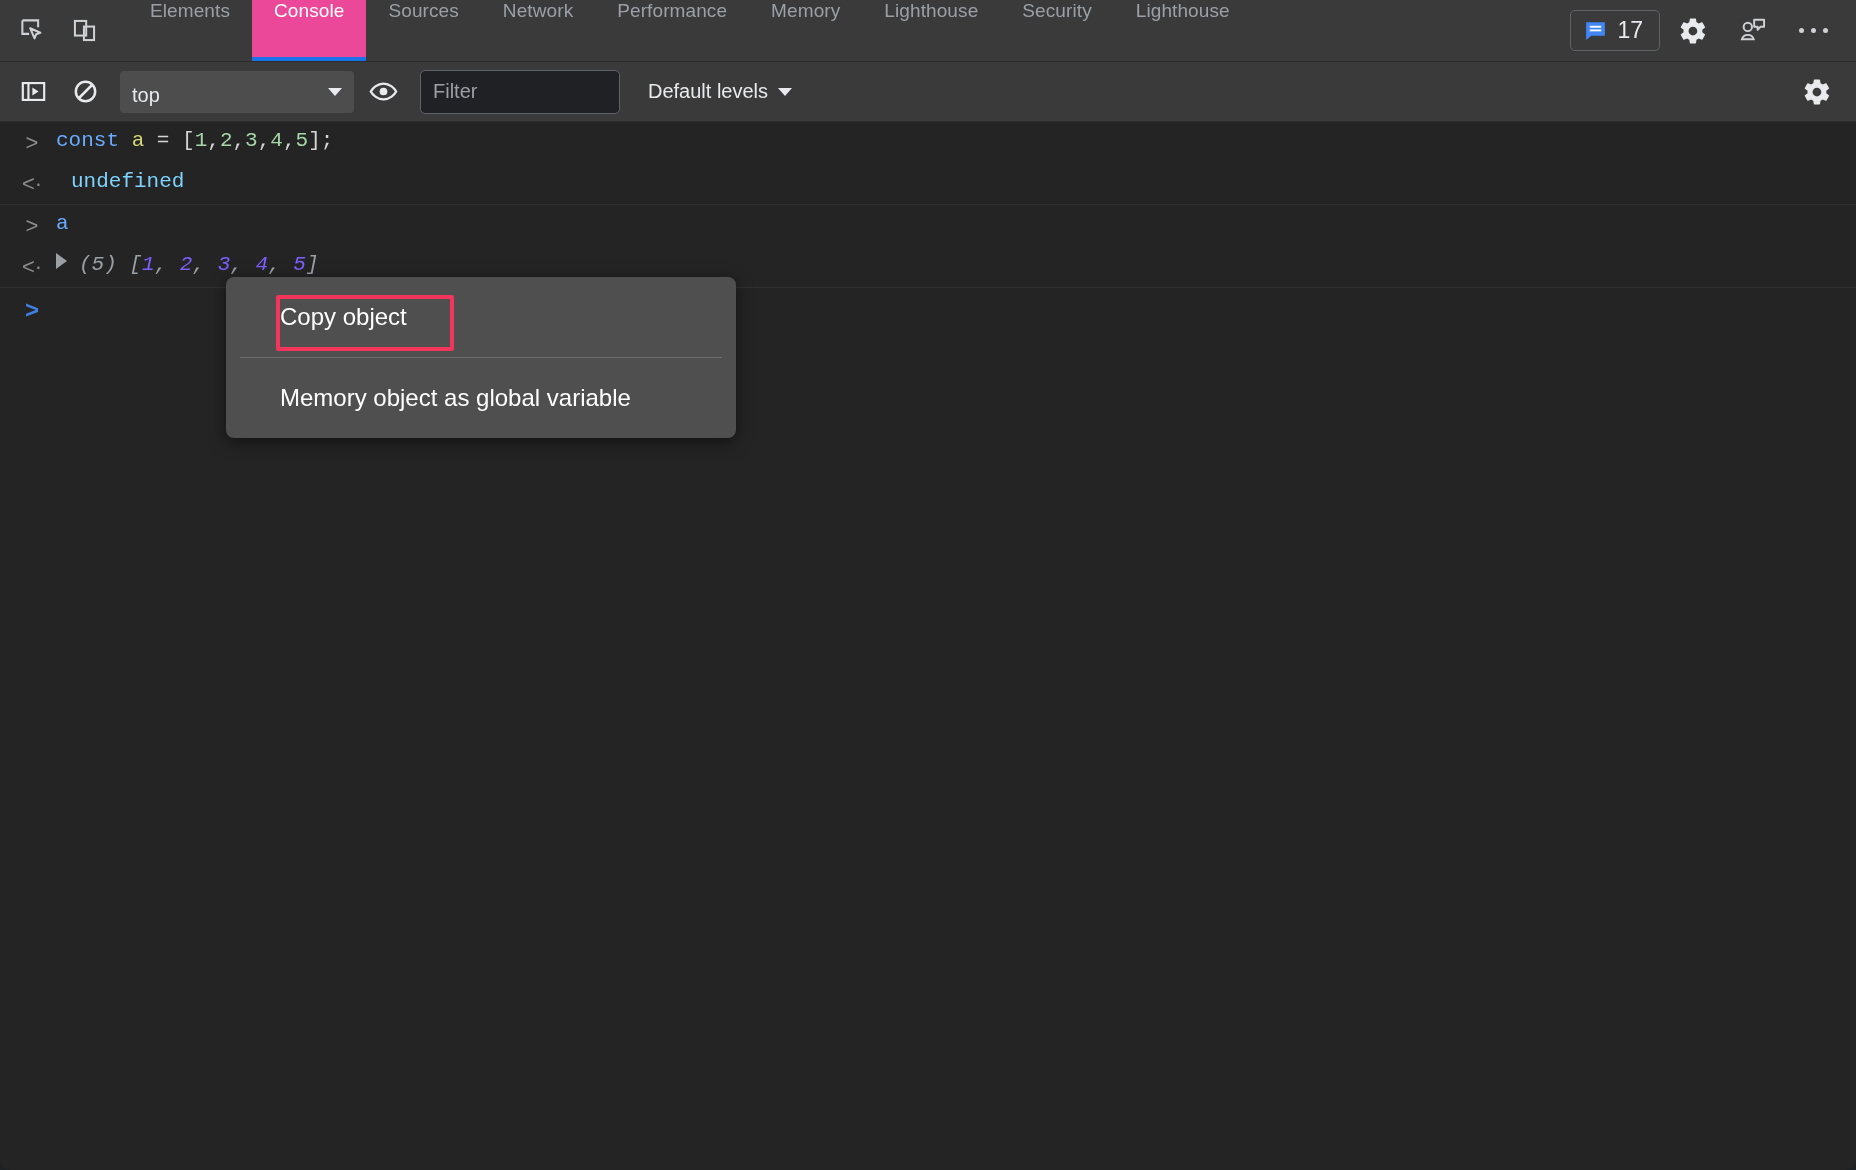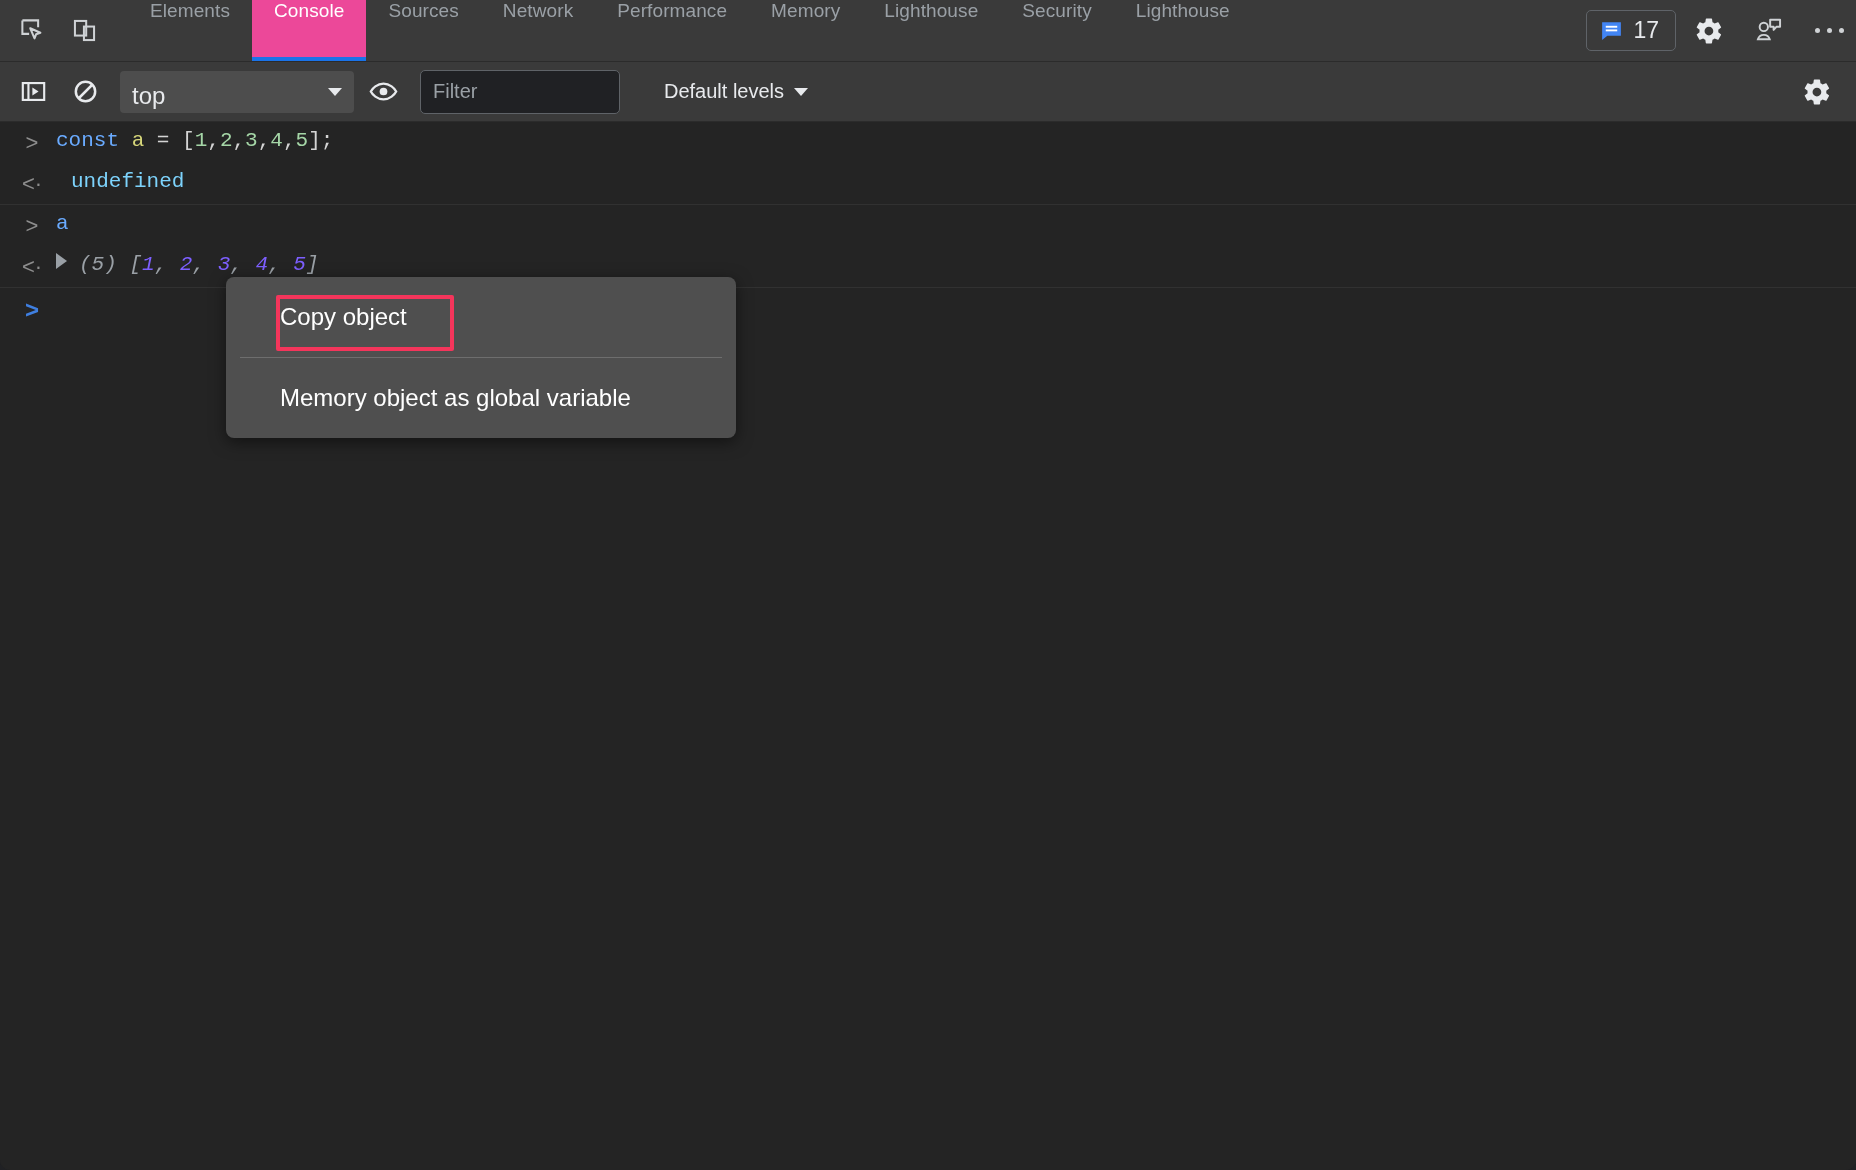--- a/index.html
+++ b/index.html
@@ -66,20 +66,21 @@
     position: absolute;
     left: 0; right: 0; bottom: 0;
     height: 4px;
     background: #1a73e8;
   }
 
   .tabbar-right {
     margin-left: auto;
     display: flex;
     align-items: center;
+    padding-right: 16px;
     gap: 6px;
   }
 
   #issues-badge {
     display: flex;
     align-items: center;
     gap: 9px;
     border: 1px solid #5f6368;
     border-radius: 5px;
     padding: 6px 16px 6px 12px;
@@ -136,21 +137,21 @@
     height: 42px;
     background: #4d4d4d;
     border-radius: 4px;
     display: flex;
     align-items: center;
     padding: 0 12px;
     margin-left: 6px;
     cursor: pointer;
   }
   #context-select .ctx-label {
-    font-size: 24px;
+    font-size: 20px;
     color: #e8eaed;
     margin-top: 8px;
   }
   #context-select .caret {
     margin-left: auto;
     width: 0; height: 0;
     border-left: 7px solid transparent;
     border-right: 7px solid transparent;
     border-top: 8px solid #e8eaed;
   }
@@ -167,21 +168,21 @@
     padding: 0 12px;
     margin-left: 8px;
     outline: none;
   }
   #filter-input::placeholder { color: #9aa0a6; }
 
   #levels-select {
     display: flex;
     align-items: center;
     gap: 10px;
-    margin-left: 34px;
+    margin-left: 18px;
     cursor: pointer;
     padding: 6px 4px;
   }
   #levels-select .lv-label {
     font-size: 20px;
     color: #e8eaed;
   }
   #levels-select .caret {
     width: 0; height: 0;
     border-left: 7px solid transparent;

